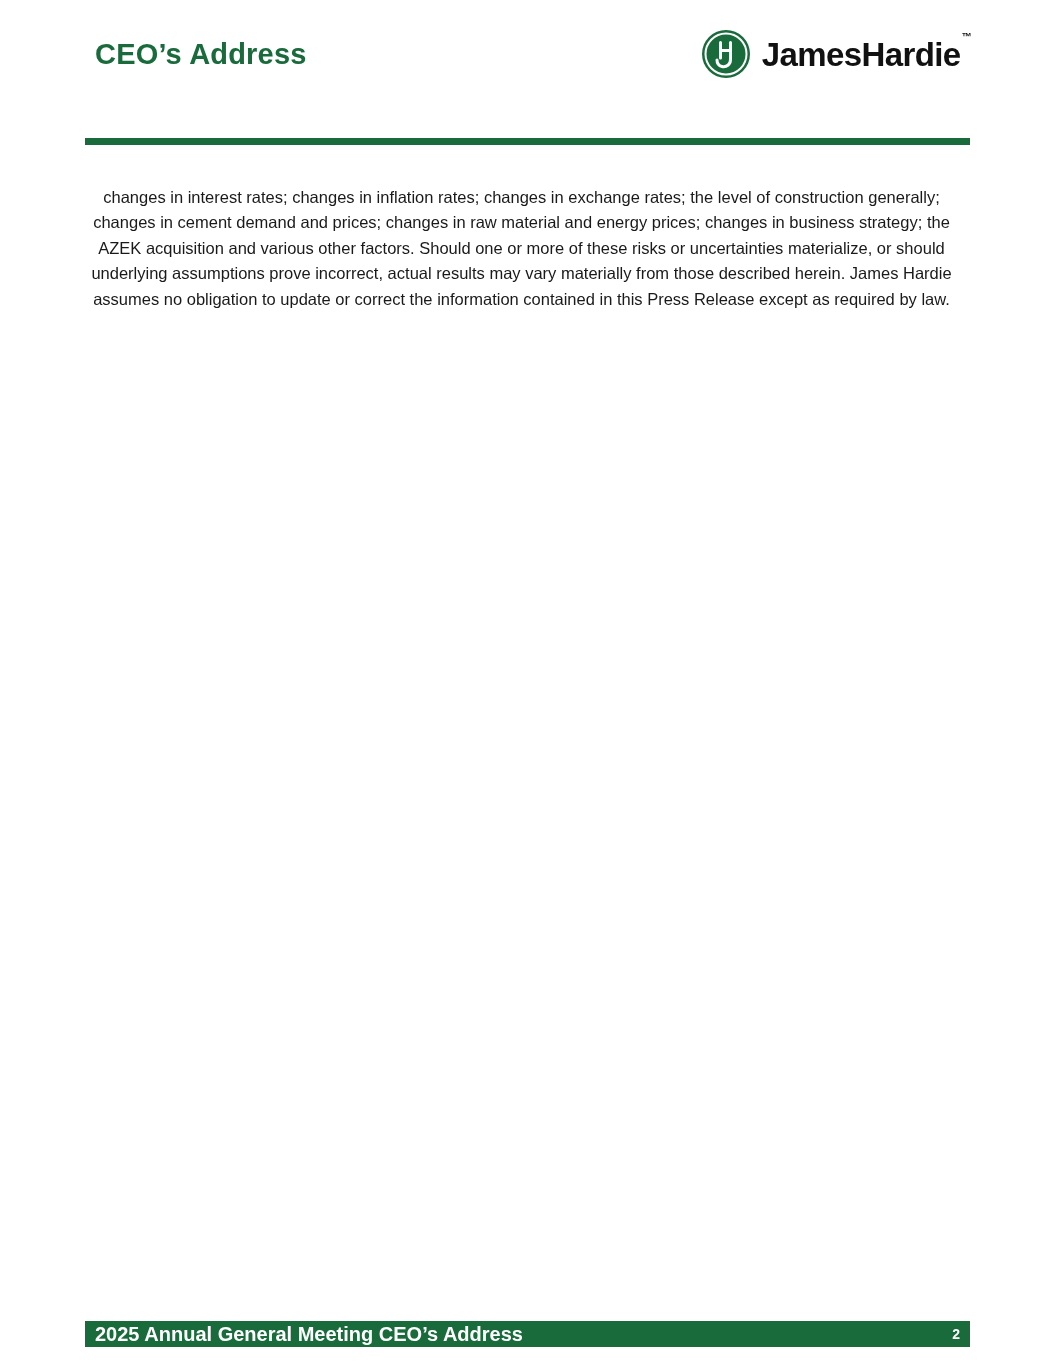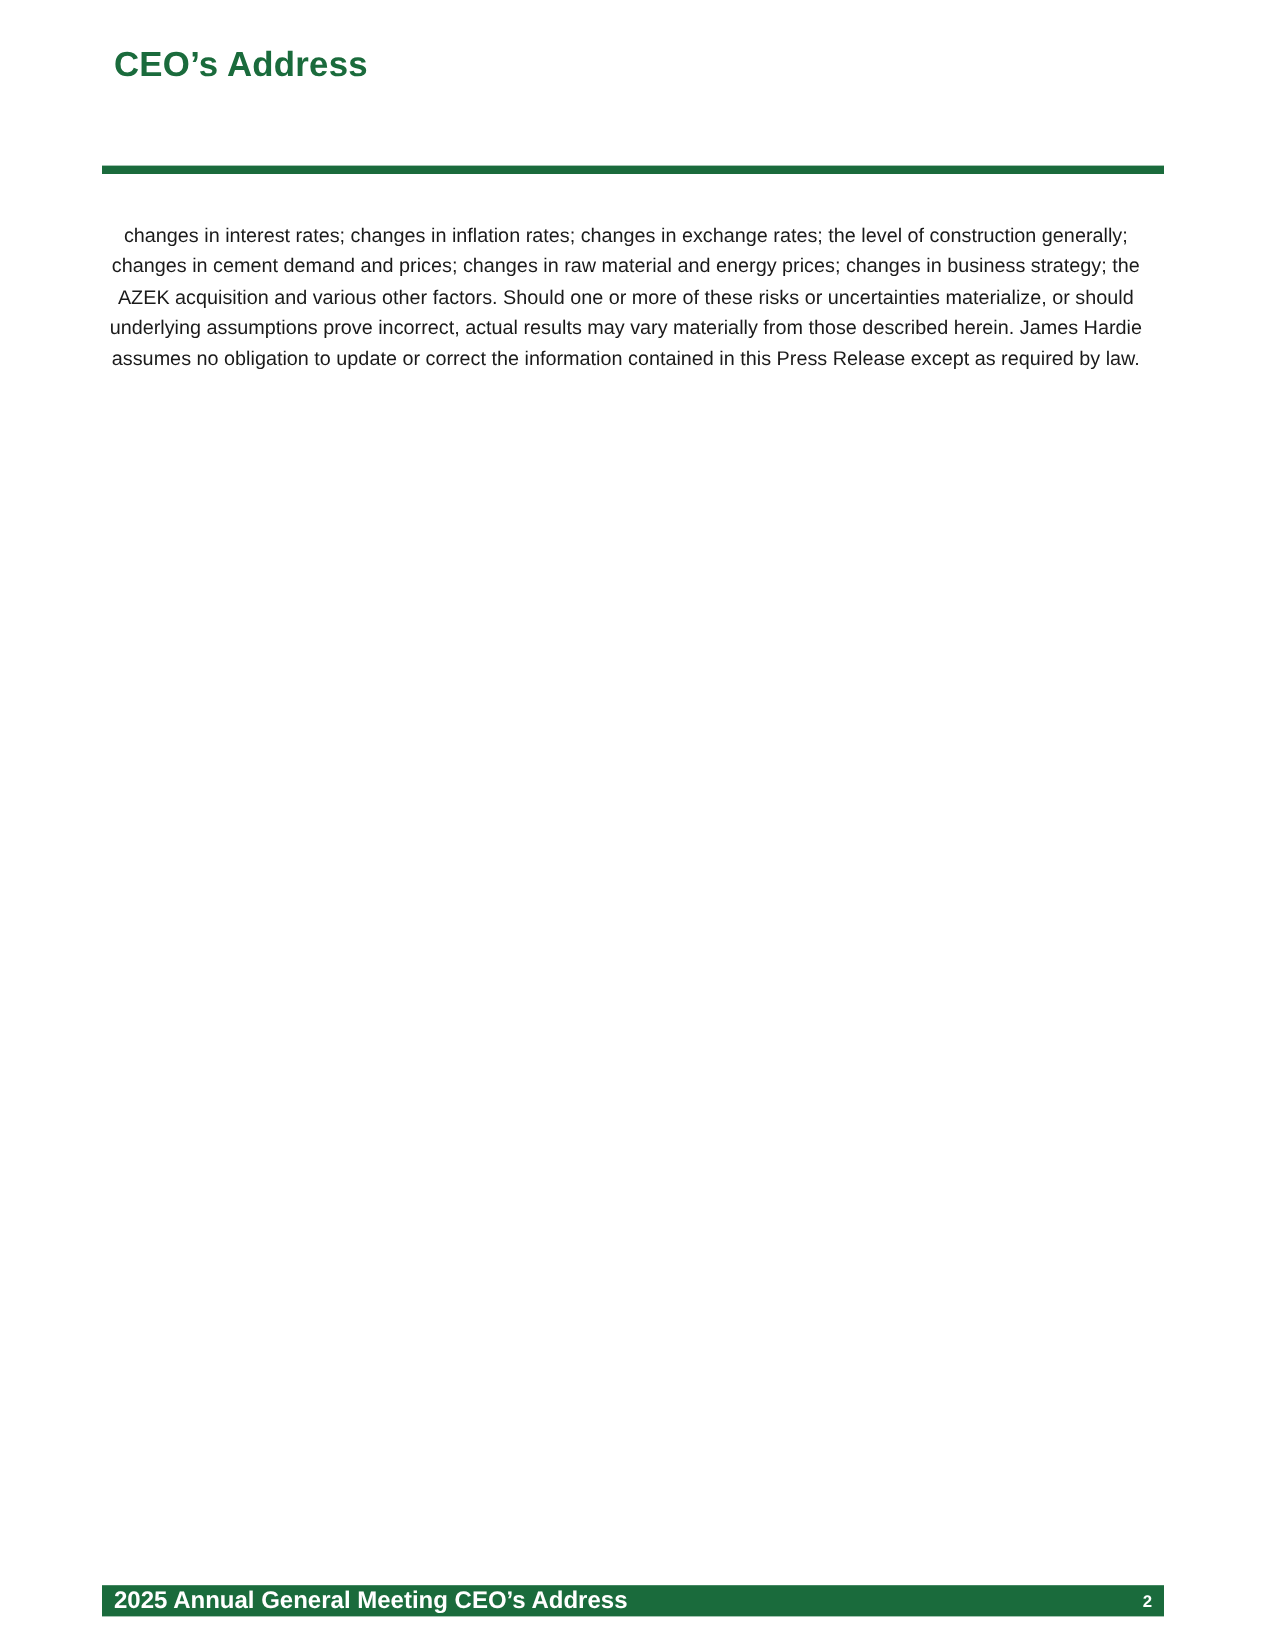--- a/index.html
+++ b/index.html
@@ -108,20 +108,32 @@
   }
 </style>
 </head>
 <body>
 
 <div class="page">
 
   <div class="header">
     <div class="doc-title">CEO’s Address</div>
 
+    <div class="logo">
+      <svg class="logo-mark" viewBox="0 0 52 52">
+        <circle cx="26" cy="26" r="24" fill="#1a6b3c"></circle>
+        <circle cx="26" cy="26" r="20.5" fill="none" stroke="#ffffff" stroke-width="2"></circle>
+        <path d="M30.5 14.5 L30.5 31.5 C30.5 36.5 26.5 39.5 22 38.5 C18.5 37.7 17 35 17 32" fill="none" stroke="#ffffff" stroke-width="3" stroke-linecap="round"></path>
+        <path d="M20.5 14.5 L20.5 30" fill="none" stroke="#ffffff" stroke-width="3" stroke-linecap="round"></path>
+        <path d="M20.5 22.5 L30.5 22.5" fill="none" stroke="#ffffff" stroke-width="3" stroke-linecap="round"></path>
+      </svg>
+      <div class="logo-text">
+        <span>JamesHardie</span><span class="logo-tm">™</span>
+      </div>
+    </div>
   </div>
 
   <div class="header-rule"></div>
 
   <p class="body-text">changes in interest rates; changes in inflation rates; changes in exchange rates; the level of construction generally; changes in cement demand and prices; changes in raw material and energy prices; changes in business strategy; the AZEK acquisition and various other factors. Should one or more of these risks or uncertainties materialize, or should underlying assumptions prove incorrect, actual results may vary materially from those described herein. James Hardie assumes no obligation to update or correct the information contained in this Press Release except as required by law.</p>
 
   <div class="footer">
     <span class="footer-text">2025 Annual General Meeting CEO’s Address</span>
     <span class="footer-page">2</span>
   </div>

